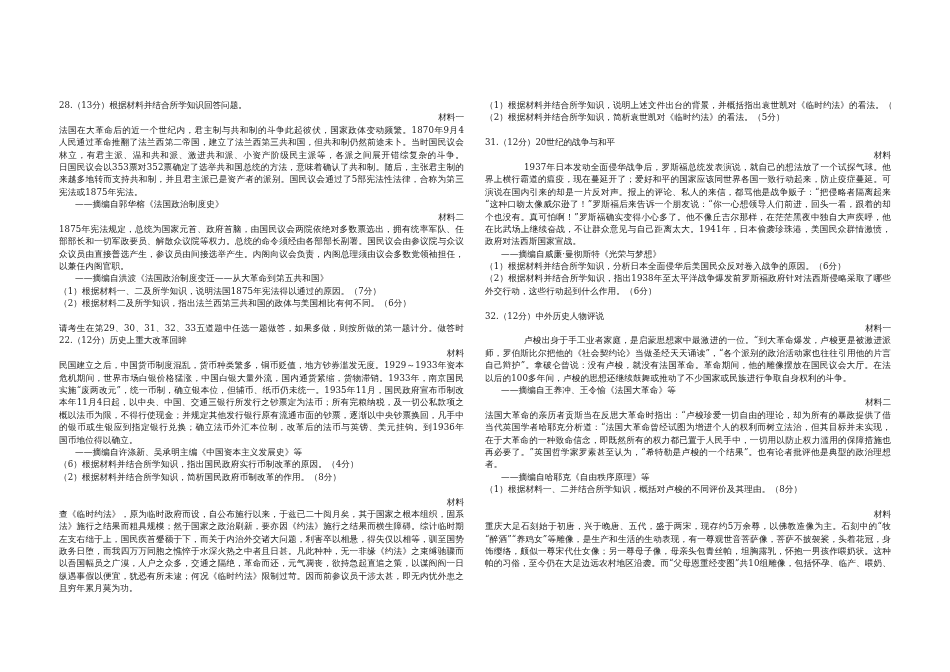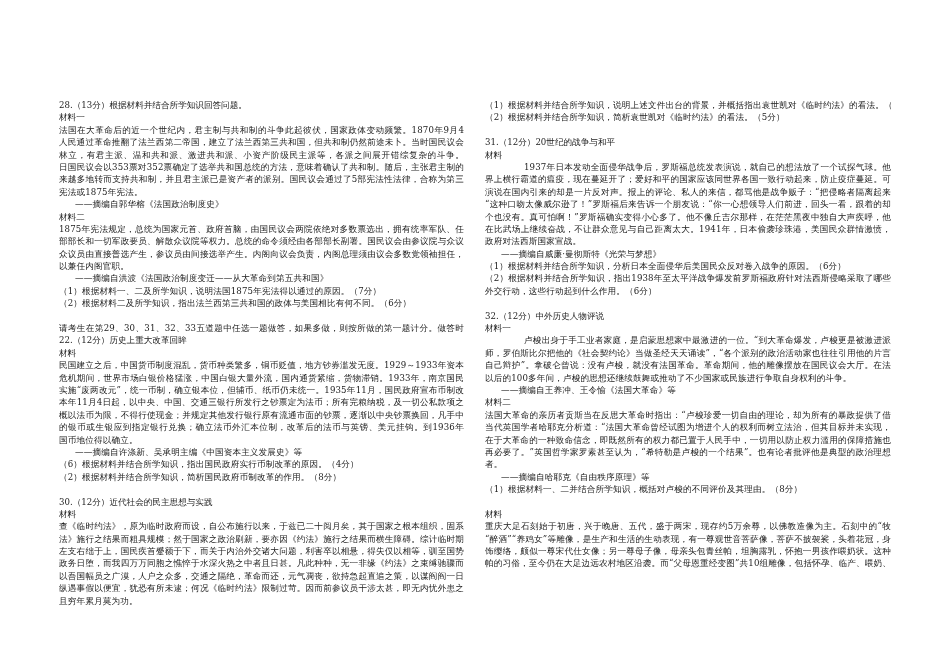--- a/index.html
+++ b/index.html
@@ -11,21 +11,21 @@
     .page { position: absolute; left: 0; top: 0; width: 950px; height: 584px; margin-top: 23px; }
     .col { position: absolute; top: 76px; font-size: 8.6px; line-height: 12.4px; }
     .col-left { left: 59px; width: 405px; }
     .col-right { left: 485px; width: 406px; }
     .line { white-space: nowrap; overflow: hidden; display: block; height: 12.4px; letter-spacing: 0.15px; }
     .justify { text-align: justify; text-align-last: justify; white-space: normal; }
     .indent1 { padding-left: 16px; }
     .indent2 { padding-left: 39px; }
     .gap { height: 12.4px; display: block; }
     .q-title { display: block; height: 12.4px; white-space: nowrap; }
-    .label { display: block; height: 12.4px; white-space: nowrap; }
+    .label { display: block; height: 12.4px; white-space: nowrap; text-align: right; }
   </style>
 </head>
 <body>
 
 <div class="page">
 
   <div class="col col-left">
 
     <div>
       <span class="q-title">28.（13分）根据材料并结合所学知识回答问题。</span>
@@ -64,21 +64,20 @@
       <span class="line justify">的银币或生银应到指定银行兑换；确立法币外汇本位制，改革后的法币与英镑、美元挂钩。到1936年底，法币的</span>
       <span class="line">国币地位得以确立。</span>
       <span class="line indent1">——摘编自许涤新、吴承明主编《中国资本主义发展史》等</span>
       <span class="line">（6）根据材料并结合所学知识，指出国民政府实行币制改革的原因。（4分）</span>
       <span class="line">（2）根据材料并结合所学知识，简析国民政府币制改革的作用。（8分）</span>
     </div>
 
     <span class="gap"></span>
 
     <div>
-      <span class="q-title">30.（12分）近代社会的民主思想与实践</span>
       <span class="label">材料</span>
       <span class="line justify">查《临时约法》，原为临时政府而设，自公布施行以来，于兹已二十阅月矣，其于国家之根本组织，固系因《约</span>
       <span class="line justify">法》施行之结果而粗具规模；然于国家之政治刷新，要亦因《约法》施行之结果而横生障碍。综计临时期内，政府</span>
       <span class="line justify">左支右绌于上，国民疾首蹙额于下，而关于内治外交诸大问题，利害卒以相悬，得失仅以相等，驯至国势日削，</span>
       <span class="line justify">政务日堕，而我四万万同胞之憔悴于水深火热之中者且日甚。凡此种种，无一非缘《约法》之束缚驰骤而来……夫</span>
       <span class="line justify">以吾国幅员之广漠，人户之众多，交通之隔绝，革命而还，元气凋丧，欲持急起直追之策，以谋阎阎一日之安，</span>
       <span class="line justify">纵遇事假以便宜，犹恐有所未逮；何况《临时约法》限制过苛。因而前参议员干涉太甚，即无内忧外患之交迫，必</span>
       <span class="line">且穷年累月莫为功。</span>
     </div>
   </div>

